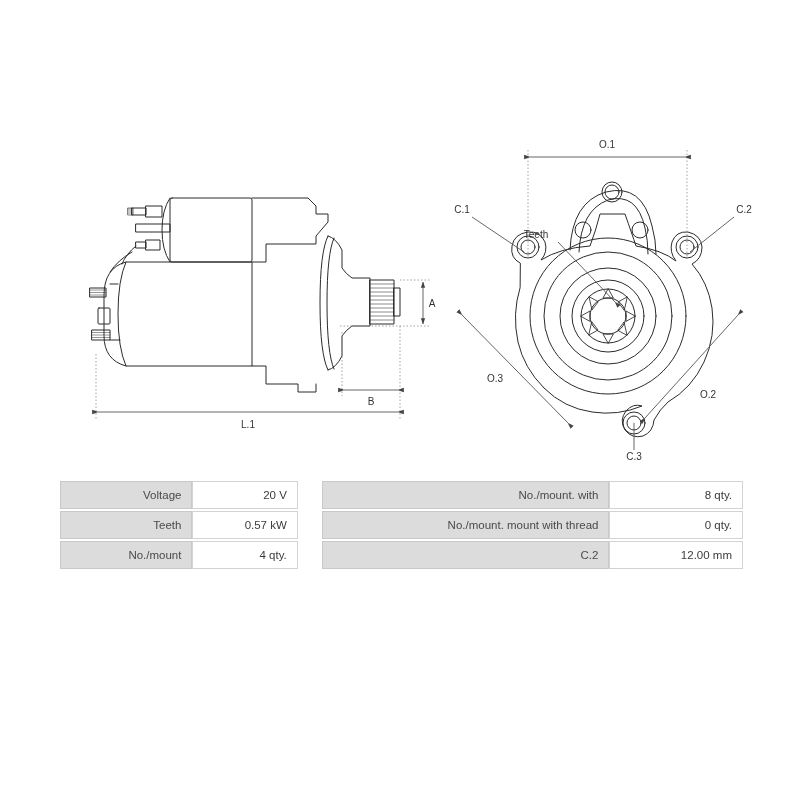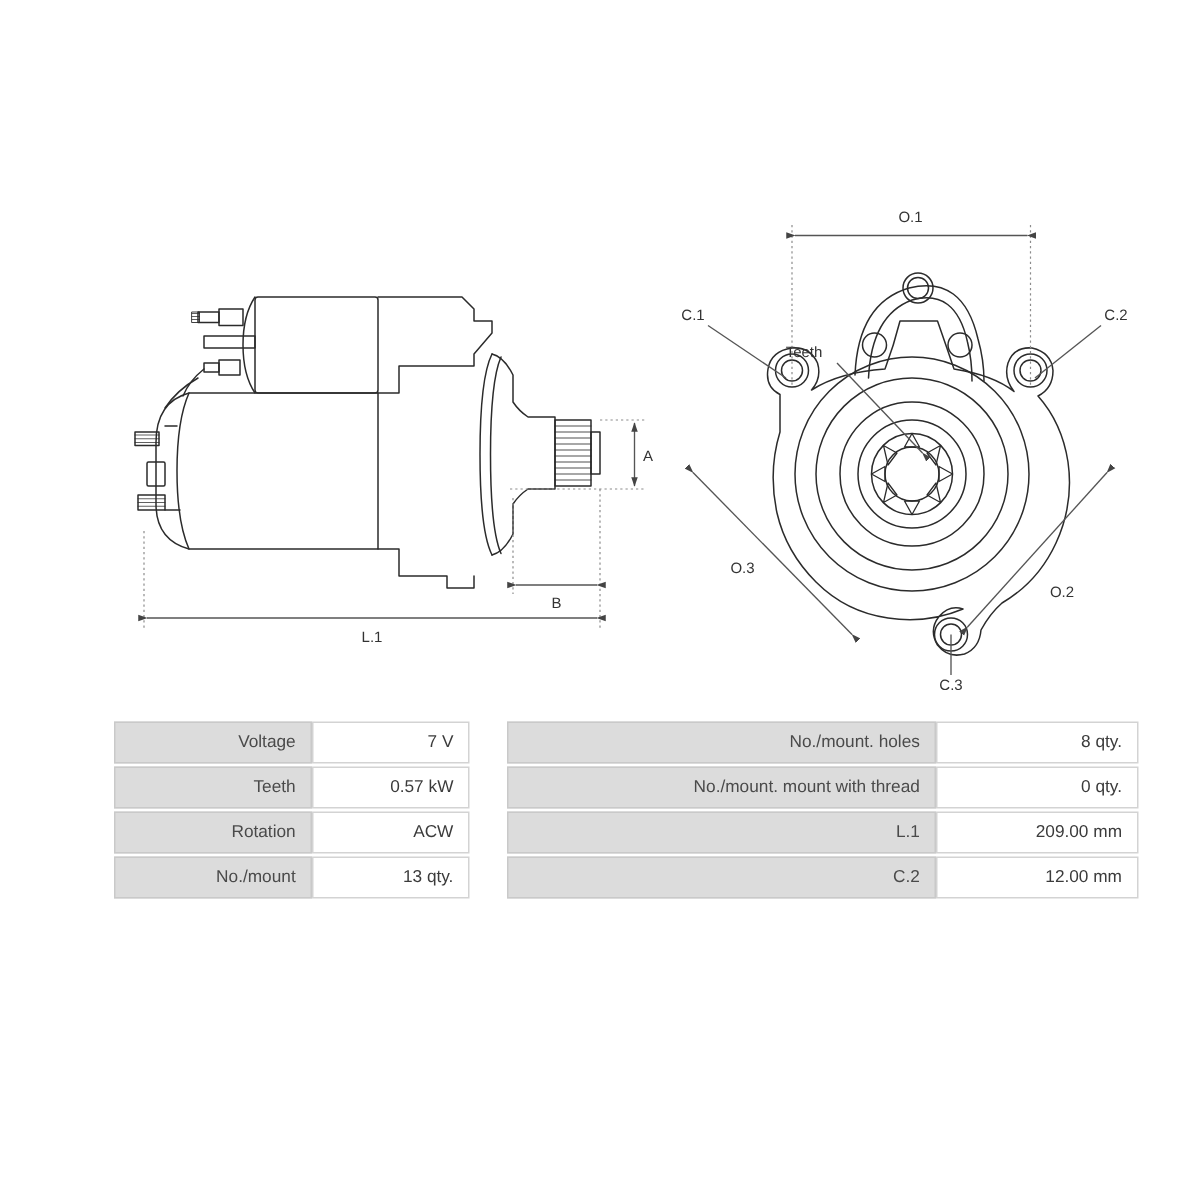--- a/index.html
+++ b/index.html
@@ -42,21 +42,21 @@
 
   .dim-text {
     font-family: "Liberation Sans", sans-serif;
     font-size: 10px;
     fill: #333333;
   }
 
   
   #spec-table {
     position: absolute;
-    left: 76px;
+    left: 60px;
     top: 479px;
     width: 683px;
     border-collapse: separate;
     border-spacing: 0px 2px;
     font-size: 11.5px;
     color: #444444;
   }
   #spec-table td {
     height: 26px;
     padding: 0 10px;
@@ -272,47 +272,40 @@
       <text class="dim-text" x="268" y="268" text-anchor="middle">O.2</text>
       <text class="dim-text" x="96" y="108" text-anchor="middle">Teeth</text>
     </svg>
   </div>
 
   <table id="spec-table">
     <tbody>
 
       <tr>
         <td class="lbl c-lbl1">Voltage</td>
-        <td class="val c-val1">7 V</td>
+        <td class="val c-val1">20 V</td>
         <td class="spacer"></td>
-        <td class="lbl c-lbl2">No./mount. holes</td>
+        <td class="lbl c-lbl2">No./mount. with</td>
         <td class="val c-val2">8 qty.</td>
       </tr>
 
       <tr>
         <td class="lbl c-lbl1">Teeth</td>
         <td class="val c-val1">0.57 kW</td>
         <td class="spacer"></td>
         <td class="lbl c-lbl2">No./mount. mount with thread</td>
         <td class="val c-val2">0 qty.</td>
       </tr>
 
-      <tr>
-        <td class="lbl c-lbl1">Rotation</td>
-        <td class="val c-val1">ACW</td>
-        <td class="spacer"></td>
-        <td class="lbl c-lbl2">L.1</td>
-        <td class="val c-val2">209.00 mm</td>
-      </tr>
 
 
 
       <tr>
         <td class="lbl c-lbl1">No./mount</td>
-        <td class="val c-val1">13 qty.</td>
+        <td class="val c-val1">4 qty.</td>
         <td class="spacer"></td>
         <td class="lbl c-lbl2">C.2</td>
         <td class="val c-val2">12.00 mm</td>
       </tr>
 
     </tbody>
   </table>
 
 </div>
 

